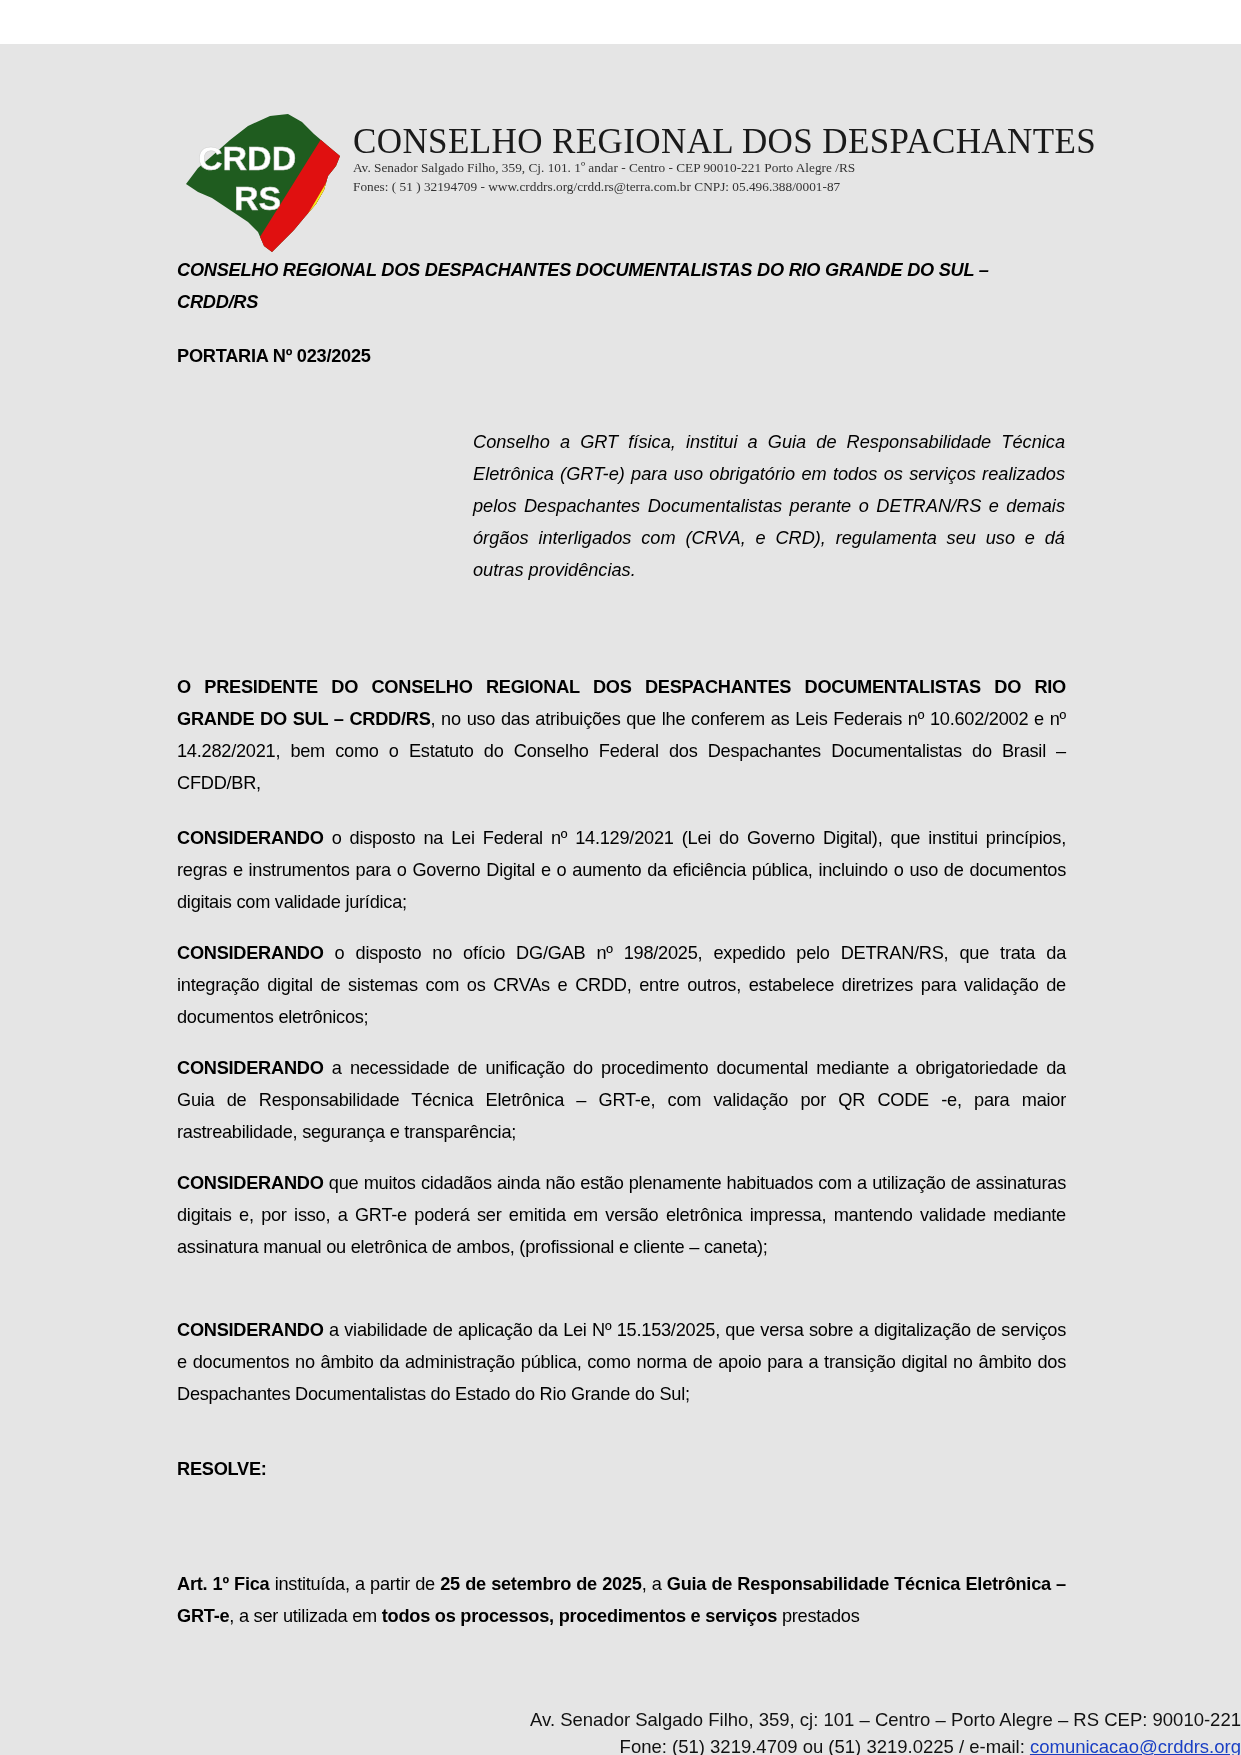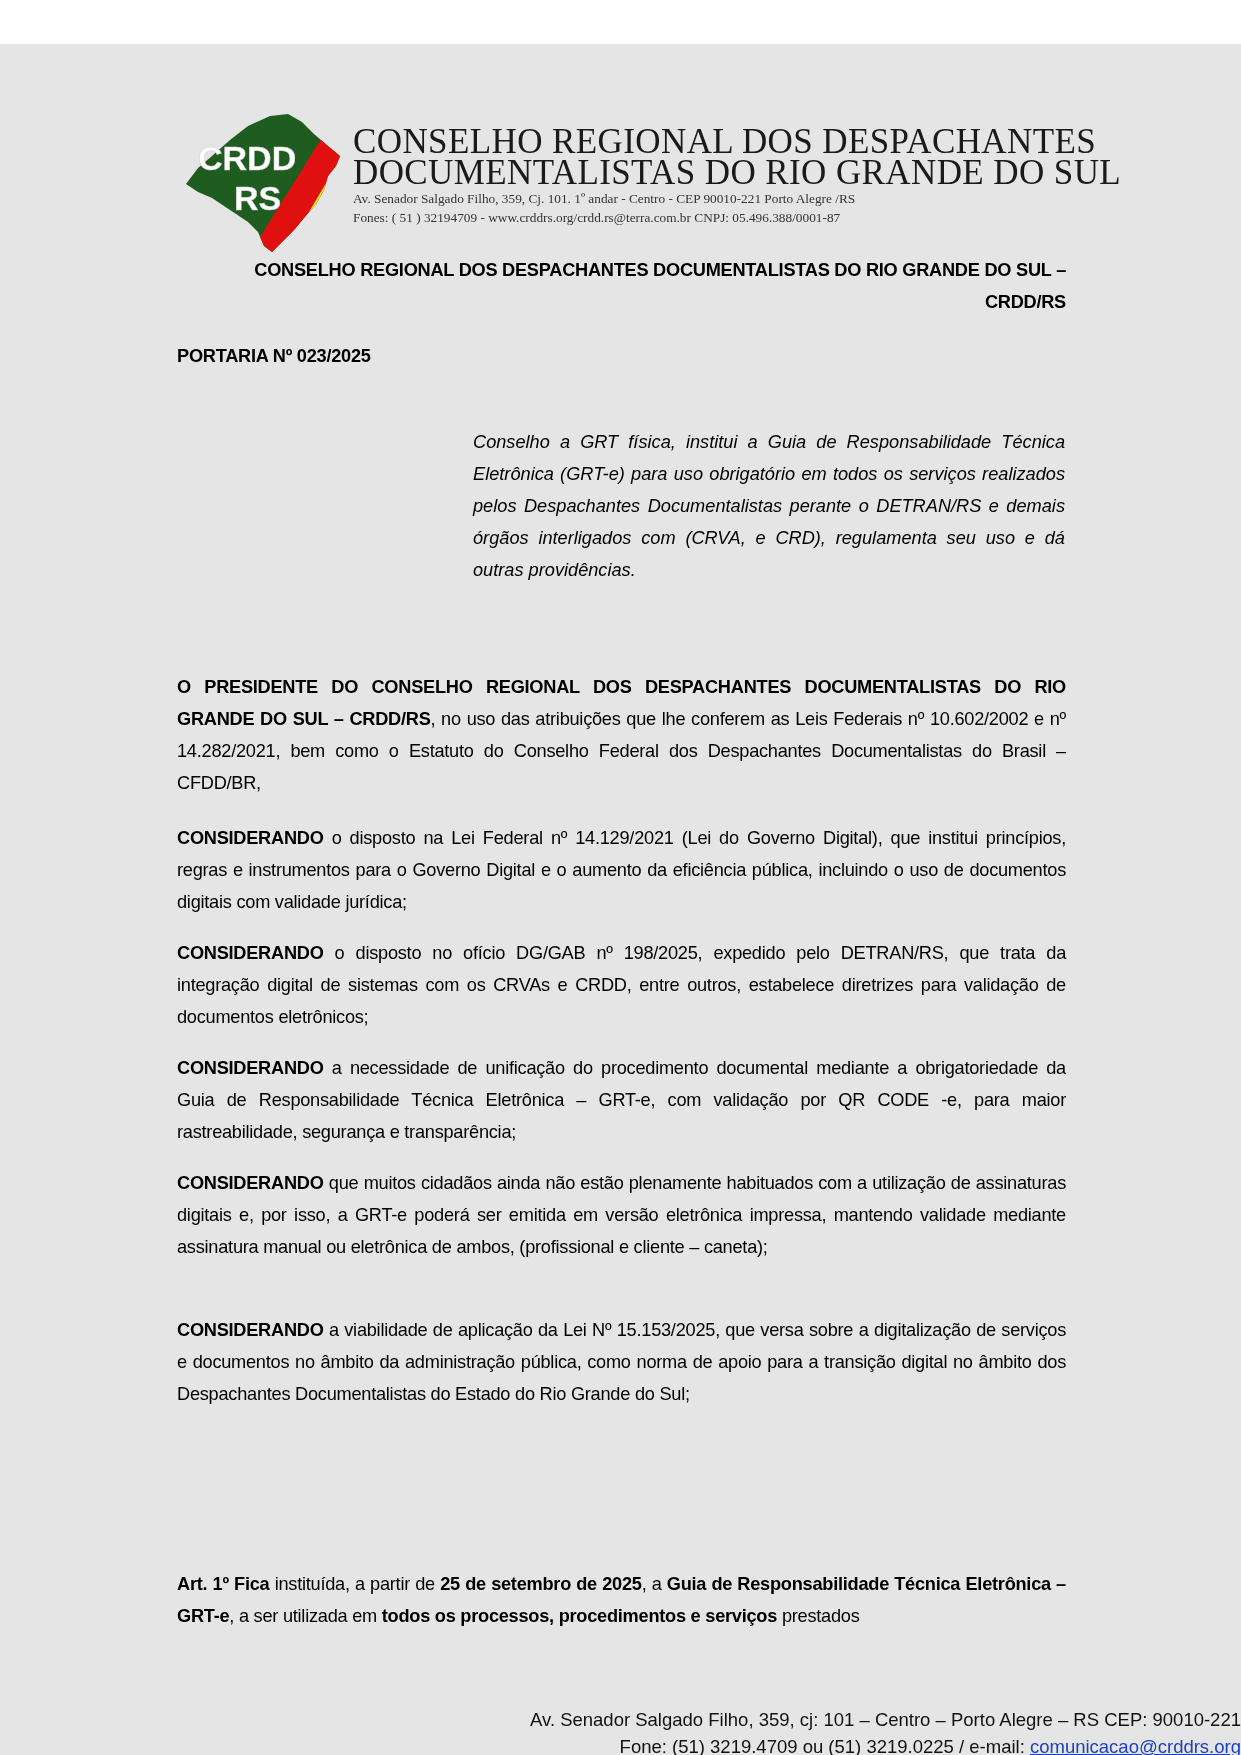--- a/index.html
+++ b/index.html
@@ -37,47 +37,47 @@
       <g clip-path="url(#mapclip)">
         <rect x="0" y="0" width="170" height="150" fill="#1f5c1f"></rect>
         <polygon points="70,150 170,-10 170,150" fill="#e01010"></polygon>
         <polygon points="105,150 170,40 170,150" fill="#f4ee1c"></polygon>
       </g>
       <text x="20" y="64" font-family="Liberation Sans, sans-serif" font-weight="bold" font-size="34" fill="#ffffff" stroke="#cfcfcf" stroke-width="0.5">CRDD</text>
       <text x="56" y="104" font-family="Liberation Sans, sans-serif" font-weight="bold" font-size="34" fill="#ffffff" stroke="#cfcfcf" stroke-width="0.5">RS</text>
     </svg>
     <div class="lh-text">
       <div class="lh-title">CONSELHO REGIONAL DOS DESPACHANTES</div>
-      <div class="lh-title">DOCUMENTALISTAS DO RIO GRANDE DO SUL</div>
       <div class="lh-sub">Av. Senador Salgado Filho, 359, Cj. 101. 1º andar - Centro - CEP 90010-221 Porto Alegre /RS</div>
       <div class="lh-sub">Fones: ( 51 ) 32194709 - www.crddrs.org/crdd.rs@terra.com.br CNPJ: 05.496.388/0001-87</div>
     </div>
   </div>
 
-  <div class="blk heading" style="top:210px; text-align:right;">
+  <div class="blk heading" style="top:210px; text-align:left;font-style:italic;">
     <div>CONSELHO REGIONAL DOS DESPACHANTES DOCUMENTALISTAS DO RIO GRANDE DO SUL –</div>
     <div>CRDD/RS</div>
   </div>
 
   <div class="blk heading" style="top:296px; text-align:left;">PORTARIA Nº 023/2025</div>
 
   <div class="ementa">Conselho a GRT física, institui a Guia de Responsabilidade Técnica Eletrônica (GRT-e) para uso obrigatório em todos os serviços realizados pelos Despachantes Documentalistas perante o DETRAN/RS e demais órgãos interligados com (CRVA, e CRD), regulamenta seu uso e dá outras providências.</div>
 
   <p class="blk" style="top:609px;"><span class="b">O PRESIDENTE DO CONSELHO REGIONAL DOS DESPACHANTES DOCUMENTALISTAS DO RIO GRANDE DO SUL – CRDD/RS</span><span>, no uso das atribuições que lhe conferem as Leis Federais nº 10.602/2002 e nº 14.282/2021, bem como o Estatuto do Conselho Federal dos Despachantes Documentalistas do Brasil – CFDD/BR,</span></p>
 
   <p class="blk" style="top:760px;"><span class="b">CONSIDERANDO</span><span> o disposto na Lei Federal nº 14.129/2021 (Lei do Governo Digital), que institui princípios, regras e instrumentos para o Governo Digital e o aumento da eficiência pública, incluindo o uso de documentos digitais com validade jurídica;</span></p>
 
   <p class="blk" style="top:875px;"><span class="b">CONSIDERANDO</span><span> o disposto no ofício DG/GAB nº 198/2025, expedido pelo DETRAN/RS, que trata da integração digital de sistemas com os CRVAs e CRDD,  entre  outros,  estabelece diretrizes para validação de documentos eletrônicos;</span></p>
 
   <p class="blk" style="top:1105px;"><span class="b">CONSIDERANDO</span><span> que muitos cidadãos ainda não estão plenamente habituados com a utilização de assinaturas digitais e, por isso, a GRT-e poderá ser emitida em versão eletrônica impressa, mantendo validade mediante assinatura manual  ou  eletrônica  de  ambos, (profissional e cliente – caneta);</span></p>
 
   <p class="blk" style="top:990px;"><span class="b">CONSIDERANDO</span><span> a necessidade de unificação do procedimento documental mediante a obrigatoriedade da Guia de Responsabilidade Técnica Eletrônica – GRT-e, com validação por QR CODE -e, para maior rastreabilidade, segurança e transparência;</span></p>
 
   <p class="blk" style="top:1252px;"><span class="b">CONSIDERANDO</span><span> a viabilidade de aplicação da Lei Nº 15.153/2025, que versa sobre a digitalização de serviços e documentos no âmbito da administração pública, como norma de apoio para a transição digital no âmbito dos Despachantes Documentalistas do Estado do Rio Grande do Sul;</span></p>
 
+  <div class="blk heading" style="top:1409px; text-align:left;">RESOLVE:</div>
 
   <p class="blk" style="top:1506px;"><span class="b">Art. 1º Fica</span><span> instituída, a partir de </span><span class="b">25 de setembro de 2025</span><span>, a </span><span class="b">Guia de Responsabilidade Técnica Eletrônica – GRT-e</span><span>, a ser utilizada em </span><span class="b">todos os processos, procedimentos e serviços</span><span> prestados</span></p>
 
   <div class="footer">
     <div>Av. Senador Salgado Filho, 359, cj: 101 – Centro – Porto Alegre – RS CEP: 90010-221</div>
     <div><span>Fone: (51) 3219.4709 ou (51) 3219.0225 / e-mail: </span><a href="#" title="comunicacao@crddrs.org">comunicacao@crddrs.org</a></div>
   </div>
 </div>
 
 </body></html>

